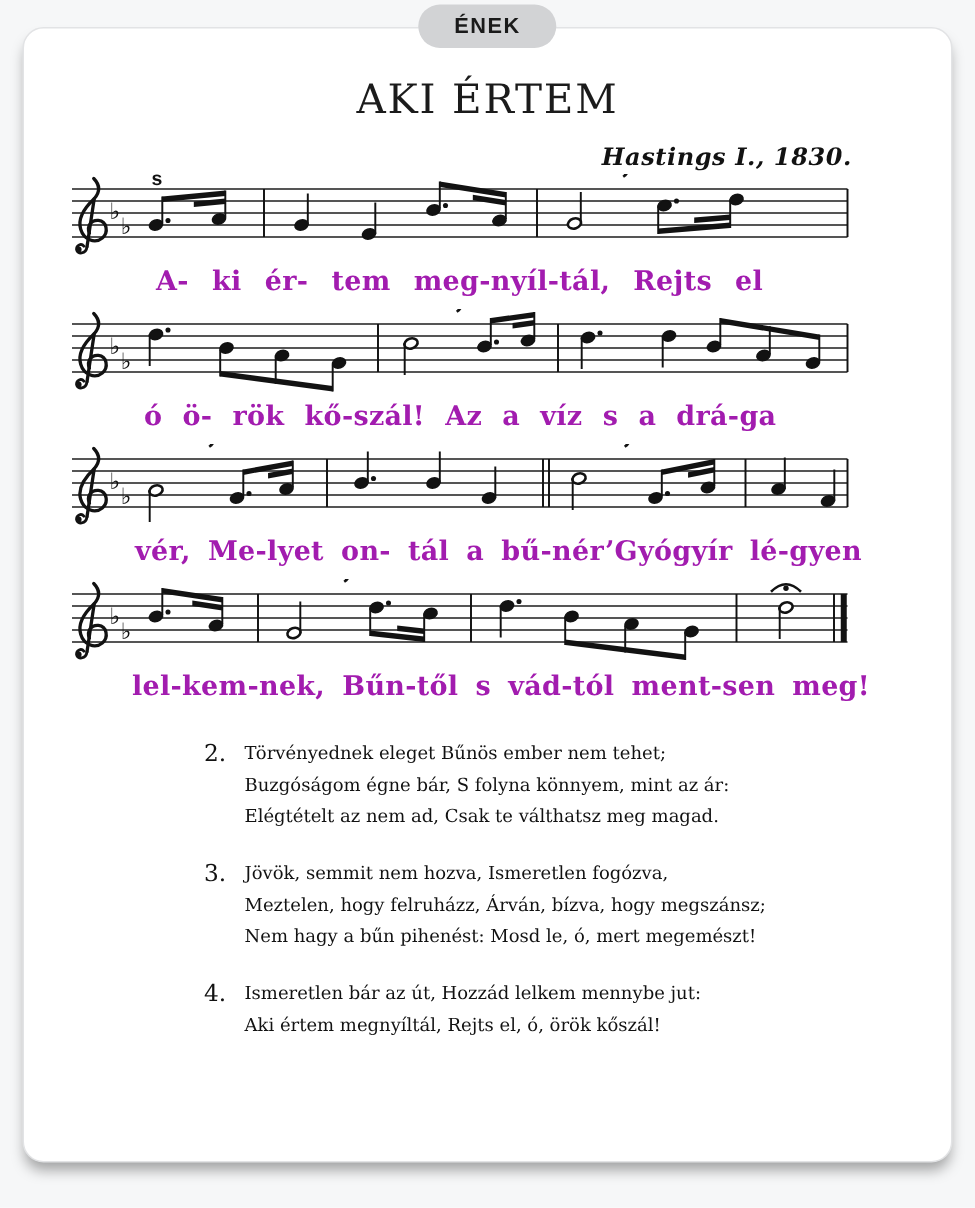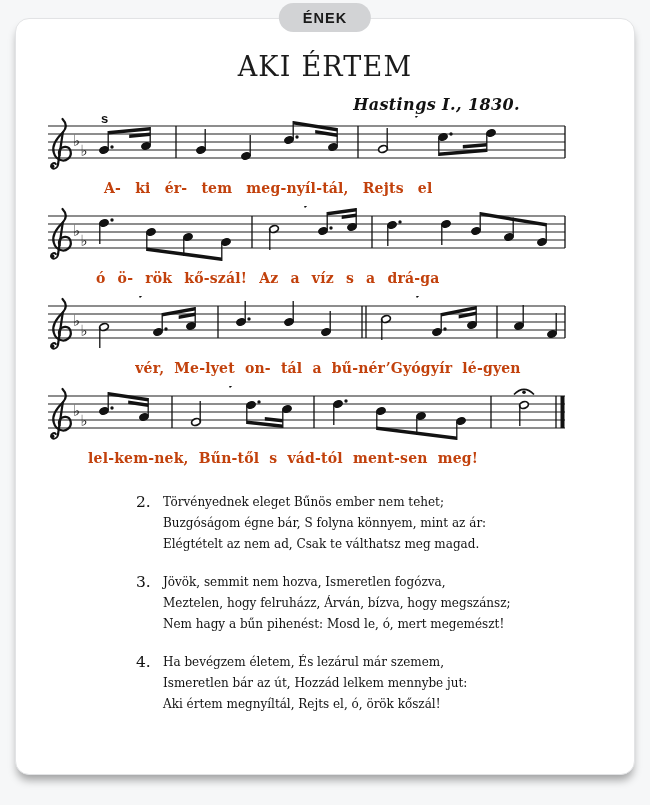--- a/index.html
+++ b/index.html
@@ -16,27 +16,27 @@
   .card{position:absolute;left:15px;top:18px;width:620px;height:757px;background:#ffffff;
     border:1px solid var(--card-border);border-radius:14px;
     box-shadow:0 7px 9px -2px rgba(0,0,0,0.35);}
   .badge{position:absolute;left:50%;top:3px;transform:translateX(-50%);z-index:5;
     background:var(--badge-bg);color:var(--badge-ink);border-radius:15px;height:29px;
     padding:0 24px;display:flex;align-items:center;
     font-family:"Liberation Sans","DejaVu Sans",sans-serif;font-weight:bold;
     font-size:14.5px;letter-spacing:1px;}
   .title{ text-align:center;margin-top:28px;font-size:27px;line-height:39px;
     letter-spacing:1.2px;color:#1b1b1b;}
-  .composer{ text-align:right;padding-right:114px;margin-top:9px;
+  .composer{ text-align:right;padding-right:66px;margin-top:9px;
     font-style:italic;font-weight:bold;font-size:16px;letter-spacing:0.4px;}
   .music{margin-left:30px;margin-top:2px;}
   .system{width:520px;}
   .system svg{display:block;}
-  .lyrics{font-weight:bold;font-size:14px;letter-spacing:0.2px;word-spacing:5px;
-    line-height:24px;margin-top:-4px;margin-bottom:6px;white-space:nowrap;color:#c2410c;}
+  .lyrics{font-weight:bold;font-size:18px;letter-spacing:0.2px;word-spacing:5px;
+    line-height:24px;margin-top:-4px;margin-bottom:6px;white-space:nowrap;color:#a21caf;}
   .ly0{padding-left:58px;word-spacing:9px;}
   .ly1{padding-left:50px;word-spacing:7px;}
   .ly2{padding-left:44px;text-align:center;}
   .ly3{padding-left:42px;}
   .verses{margin-left:120px;margin-top:22px;}
   .verse{display:flex;margin-bottom:17px;}
   .vnum{width:27px;font-size:15.5px;line-height:21px;}
   .vlines{font-size:12px;line-height:21px;}
 </style>
 </head>
@@ -275,20 +275,19 @@
           <div class="vnum">3.</div>
           <div class="vlines">
             <div>Jövök, semmit nem hozva, Ismeretlen fogózva,</div>
             <div>Meztelen, hogy felruházz, Árván, bízva, hogy megszánsz;</div>
             <div>Nem hagy a bűn pihenést: Mosd le, ó, mert megemészt!</div>
           </div>
         </div>
         <div class="verse">
           <div class="vnum">4.</div>
           <div class="vlines">
-            <div>Ha bevégzem életem, És lezárul már szemem,</div>
             <div>Ismeretlen bár az út, Hozzád lelkem mennybe jut:</div>
             <div>Aki értem megnyíltál, Rejts el, ó, örök kőszál!</div>
           </div>
         </div>
       </div>
   </div>
 </div>
 
 </body></html>

